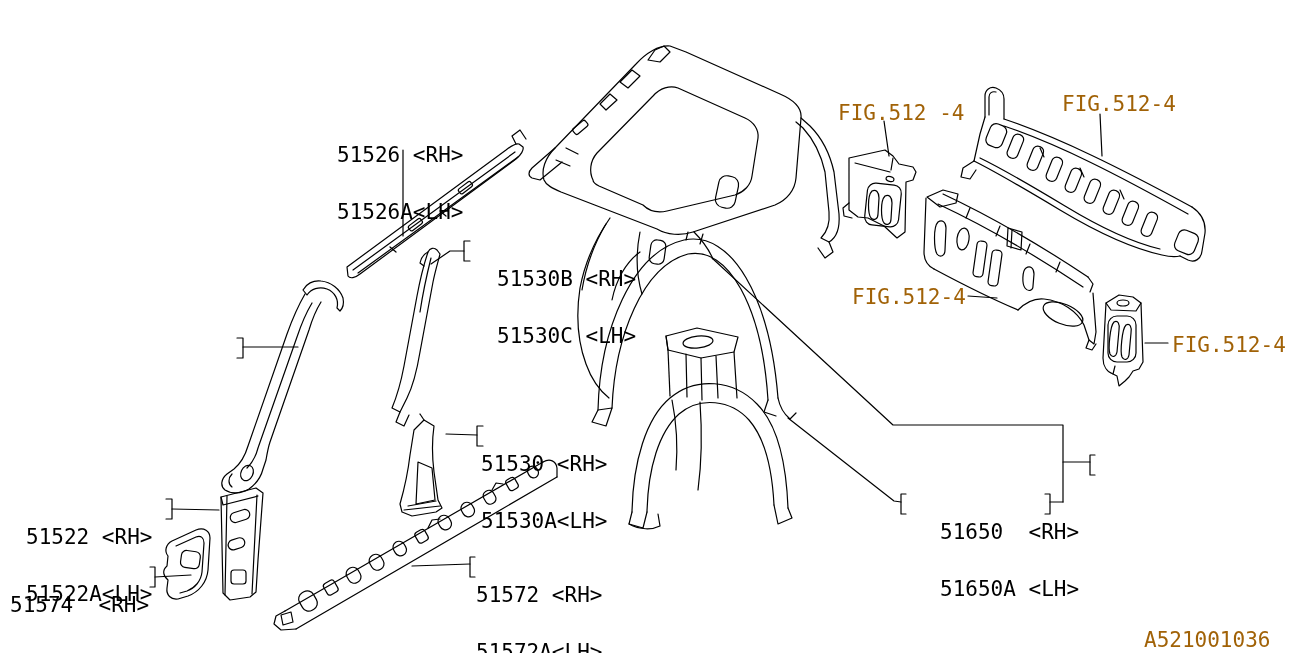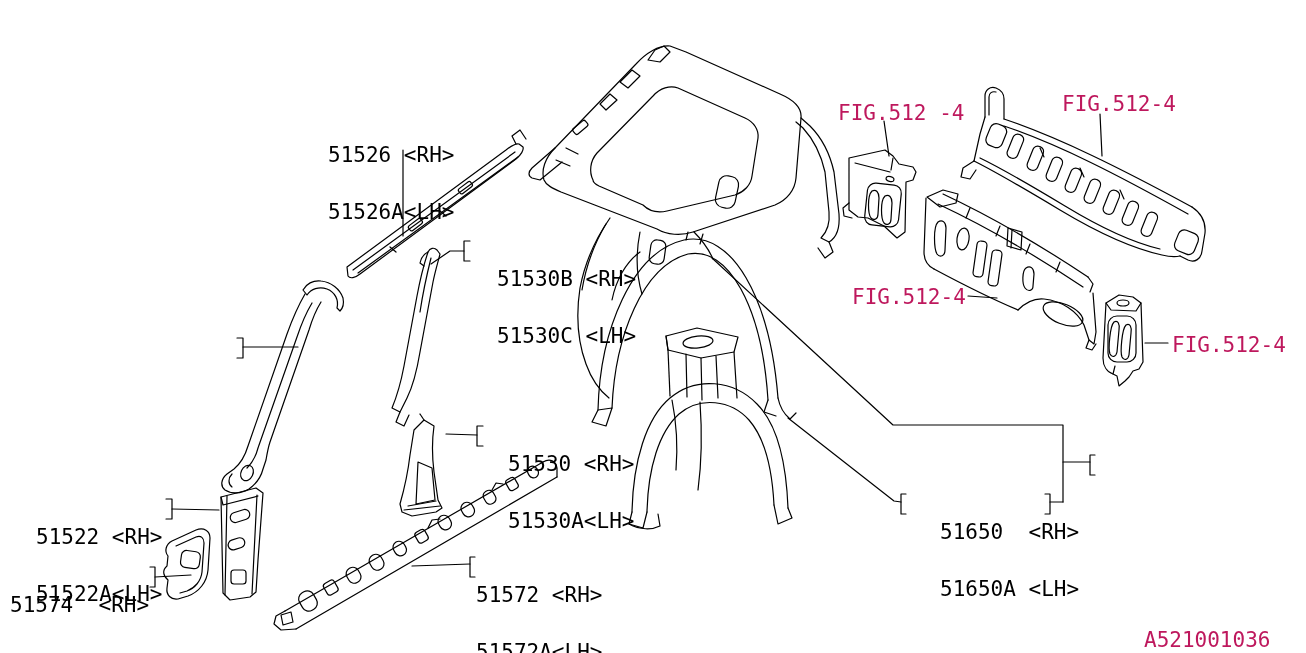--- a/index.html
+++ b/index.html
@@ -6,21 +6,21 @@
   .stage{
     position:relative;width:1306px;height:653px;background:#ffffff;overflow:hidden;
     font-family:"DejaVu Sans Mono","Liberation Mono",monospace;color:#000;
   }
   .stage svg{position:absolute;left:0;top:0;}
   .part-label{
     position:absolute;font-size:21px;line-height:19px;white-space:pre;
     letter-spacing:0;color:#000;
   }
   .fig-label,.doc-number{
-    position:absolute;font-size:21px;line-height:20px;white-space:pre;color:#be185d;
+    position:absolute;font-size:21px;line-height:20px;white-space:pre;color:#a16207;
   }
 </style>
 </head>
 <body>
 
 <div class="stage">
 
   <svg width="1306" height="653" viewBox="0 0 1306 653">
     <g fill="none" stroke="#000" stroke-width="1.2" stroke-linecap="round" stroke-linejoin="round">
 
@@ -248,43 +248,43 @@
         <ellipse cx="1123" cy="303" rx="6" ry="3"></ellipse>
         <path d="M1106,303 L1103,358 C1103,366 1107,372 1113,374 L1117,376 L1119,386 L1125,381 L1129,377 L1133,371 L1139,369 L1143,362 L1141,303"></path>
         <rect x="1108" y="316" width="28" height="46" rx="9"></rect>
         <path d="M1114,322 C1118,320 1120,324 1119,330 L1117,352 C1116,357 1112,358 1110,354 C1108,349 1110,326 1114,322 Z"></path>
         <path d="M1126,325 C1130,323 1132,327 1131,333 L1129,355 C1128,360 1124,361 1122,357 C1120,352 1122,329 1126,325 Z"></path>
         <path d="M1113,374 L1115,366"></path>
       </g>
     </g>
   </svg>
 
-  <div class="part-label" style="left:328px;top:108px">
+  <div class="part-label" style="left:337px;top:108px">
     <div>51526 &lt;RH&gt;</div>
     <div>51526A&lt;LH&gt;</div>
   </div>
 
   <div class="part-label" style="left:497px;top:232px">
     <div>51530B &lt;RH&gt;</div>
     <div>51530C &lt;LH&gt;</div>
   </div>
 
 
-  <div class="part-label" style="left:508px;top:417px">
+  <div class="part-label" style="left:481px;top:417px">
     <div>51530 &lt;RH&gt;</div>
     <div>51530A&lt;LH&gt;</div>
   </div>
 
 
   <div class="part-label" style="left:940px;top:485px">
     <div>51650  &lt;RH&gt;</div>
     <div>51650A &lt;LH&gt;</div>
   </div>
 
-  <div class="part-label" style="left:36px;top:490px">
+  <div class="part-label" style="left:26px;top:490px">
     <div>51522 &lt;RH&gt;</div>
     <div>51522A&lt;LH&gt;</div>
   </div>
 
   <div class="part-label" style="left:10px;top:558px">
     <div>51574  &lt;RH&gt;</div>
     
   </div>
 
   <div class="part-label" style="left:476px;top:548px">

